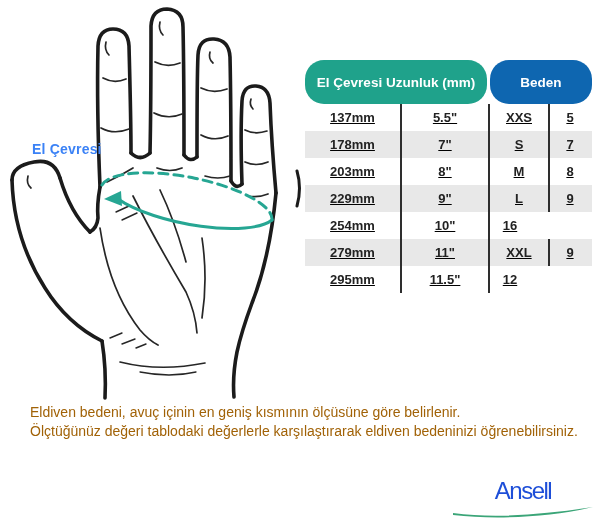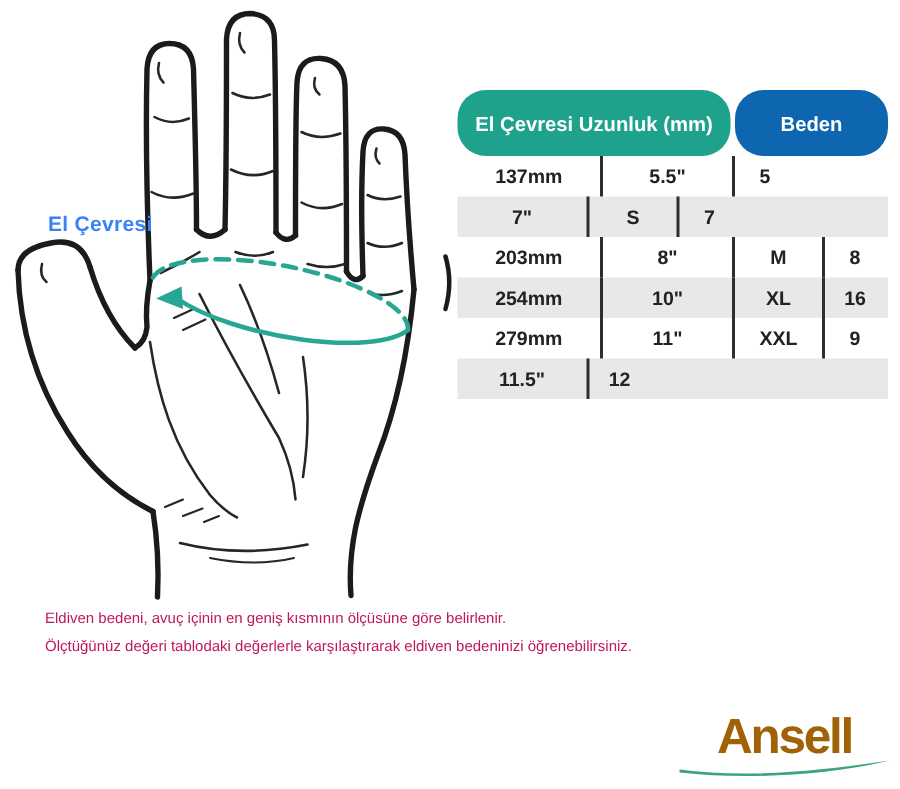--- a/index.html
+++ b/index.html
@@ -10,35 +10,35 @@
   #hand-wrap{position:absolute;left:0;top:0;width:302px;height:405px;}
   #circ-label{position:absolute;left:32px;top:141px;font-size:14px;font-weight:bold;color:#3b82f6;letter-spacing:.2px;}
 
   
   #size-table{position:absolute;left:305px;top:60px;width:287px;}
   #table-headers{display:flex;height:44px;}
   .hdr{display:flex;align-items:center;justify-content:center;color:#fff;font-weight:bold;font-size:13.5px;border-radius:19px;}
   #hdr-measure{width:182px;background:#1fa28b;margin-right:3px;}
   #hdr-size{width:102px;background:#0e66b0;}
   #table-body{width:287px;}
-  .trow{display:flex;height:27px;line-height:27px;background:#fff;}
+  .trow{display:flex;height:27px;line-height:27px;background:#fff;text-decoration:underline;}
   .trow:nth-child(even){background:#e8e8e8;}
   .tcell{box-sizing:border-box;text-align:center;font-size:13px;font-weight:bold;color:#222;}
   .c-mm{width:97px;border-right:2px solid #2e2e2e;}
   .c-in{width:88px;border-right:2px solid #2e2e2e;}
   .c-sz{width:60px;border-right:2px solid #2e2e2e;}
   .c-no{width:40px;}
 
   
-  #footer-text{position:absolute;left:30px;top:403px;color:#be185d;font-size:10px;line-height:19px;}
+  #footer-text{position:absolute;left:30px;top:403px;color:#a16207;font-size:14px;line-height:19px;}
   #footer-text p{margin:0;}
 
   
   #logo{position:absolute;left:452px;top:474px;width:142px;text-align:center;}
-  #logo-text{font-size:33px;font-weight:bold;color:#a16207;letter-spacing:-1.5px;line-height:34px;}
+  #logo-text{font-size:24px;font-weight:normal;color:#1d4ed8;letter-spacing:-1.5px;line-height:34px;}
   #logo-swoosh{display:block;margin-top:-2px;}
 </style>
 </head>
 <body>
 
 <div id="canvas">
 
   <div id="hand-wrap">
     <svg width="302" height="405" viewBox="0 0 302 405">
       <g fill="none" stroke="#1b1b1b" stroke-width="3.6" stroke-linecap="round" stroke-linejoin="round">
@@ -117,46 +117,54 @@
 
   <div id="size-table">
     <div id="table-headers">
       <div class="hdr" id="hdr-measure">El Çevresi Uzunluk (mm)</div>
       <div class="hdr" id="hdr-size">Beden</div>
     </div>
     <div id="table-body">
       <div class="trow">
         <div class="tcell c-mm">137mm</div>
         <div class="tcell c-in">5.5"</div>
+        <div class="tcell c-sz">XXS</div>
         <div class="tcell c-no">5</div>
       </div>
       <div class="trow">
+        <div class="tcell c-mm">178mm</div>
         <div class="tcell c-in">7"</div>
         <div class="tcell c-sz">S</div>
         <div class="tcell c-no">7</div>
       </div>
       <div class="trow">
         <div class="tcell c-mm">203mm</div>
         <div class="tcell c-in">8"</div>
         <div class="tcell c-sz">M</div>
         <div class="tcell c-no">8</div>
       </div>
       <div class="trow">
+        <div class="tcell c-mm">229mm</div>
+        <div class="tcell c-in">9"</div>
+        <div class="tcell c-sz">L</div>
+        <div class="tcell c-no">9</div>
+      </div>
+      <div class="trow">
         <div class="tcell c-mm">254mm</div>
         <div class="tcell c-in">10"</div>
-        <div class="tcell c-sz">XL</div>
         <div class="tcell c-no">16</div>
       </div>
       <div class="trow">
         <div class="tcell c-mm">279mm</div>
         <div class="tcell c-in">11"</div>
         <div class="tcell c-sz">XXL</div>
         <div class="tcell c-no">9</div>
       </div>
       <div class="trow">
+        <div class="tcell c-mm">295mm</div>
         <div class="tcell c-in">11.5"</div>
         <div class="tcell c-no">12</div>
       </div>
     </div>
   </div>
 
   <div id="footer-text">
     <p>Eldiven bedeni, avuç içinin en geniş kısmının ölçüsüne göre belirlenir.</p>
     <p>Ölçtüğünüz değeri tablodaki değerlerle karşılaştırarak eldiven bedeninizi öğrenebilirsiniz.</p>
   </div>

